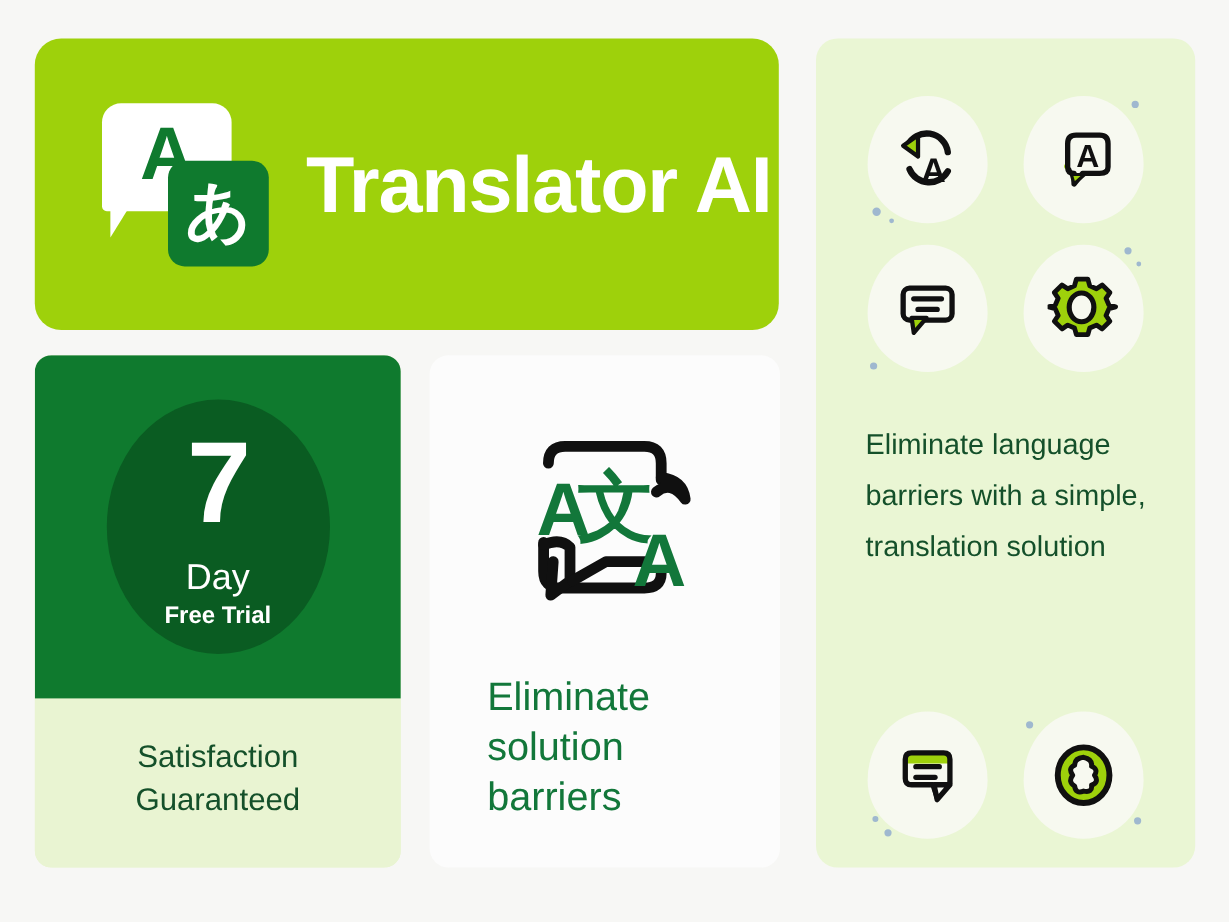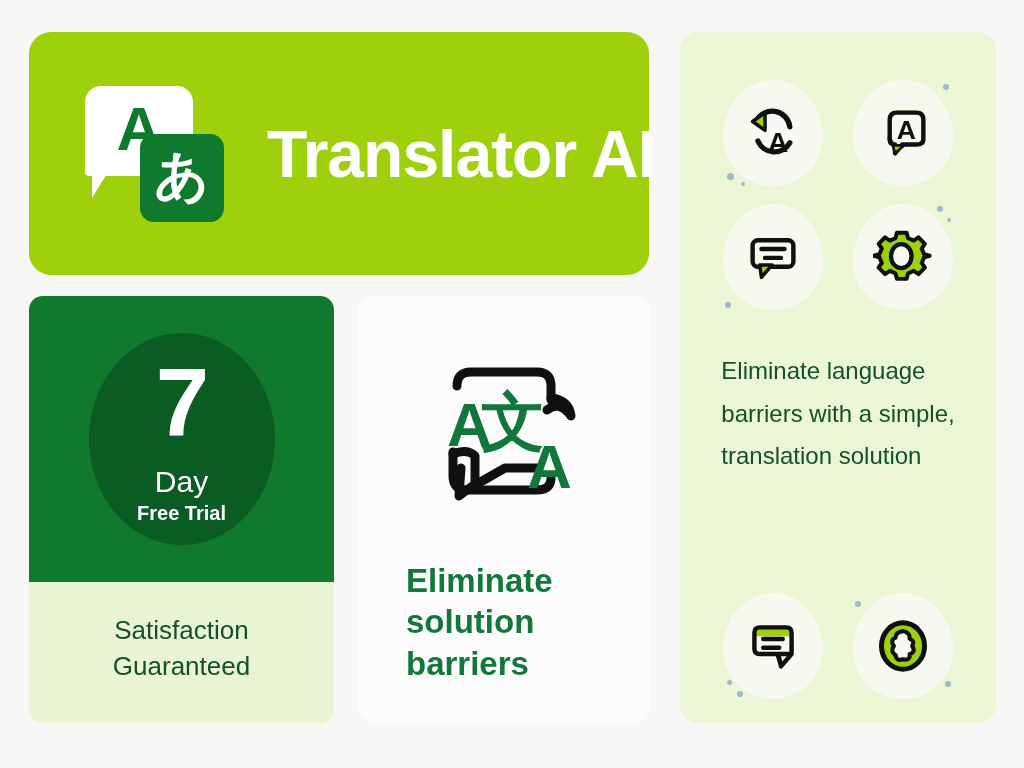--- a/index.html
+++ b/index.html
@@ -71,21 +71,21 @@
     font-weight: bold;
     line-height: 1;
     font-family: "DejaVu Sans", sans-serif;
     padding-bottom: 4px;
   }
   .header-title {
     color: #ffffff;
     font-size: 66px;
     font-weight: bold;
     letter-spacing: -1px;
-    margin-left: 46px;
+    margin-left: 34px;
     white-space: nowrap;
   }
 
   
   .trial-card {
     position: absolute;
     left: 29px; top: 296px;
     width: 305px; height: 427px;
     border-radius: 14px;
     overflow: hidden;
@@ -152,21 +152,21 @@
     flex-direction: column;
     align-items: center;
     justify-content: flex-start;
     padding-top: 52px;
   }
   .feature-icon { width: 170px; height: 170px; }
   .feature-caption {
     margin-top: 42px;
     color: #12773a;
     font-size: 33px;
-    font-weight: bold;
+    font-weight: normal;
     line-height: 1.25;
     text-align: center;
     width: 100%;
     padding-left: 48px;
     padding-right: 10px;
     box-sizing: border-box;
     text-align: left;
   }
 
   

